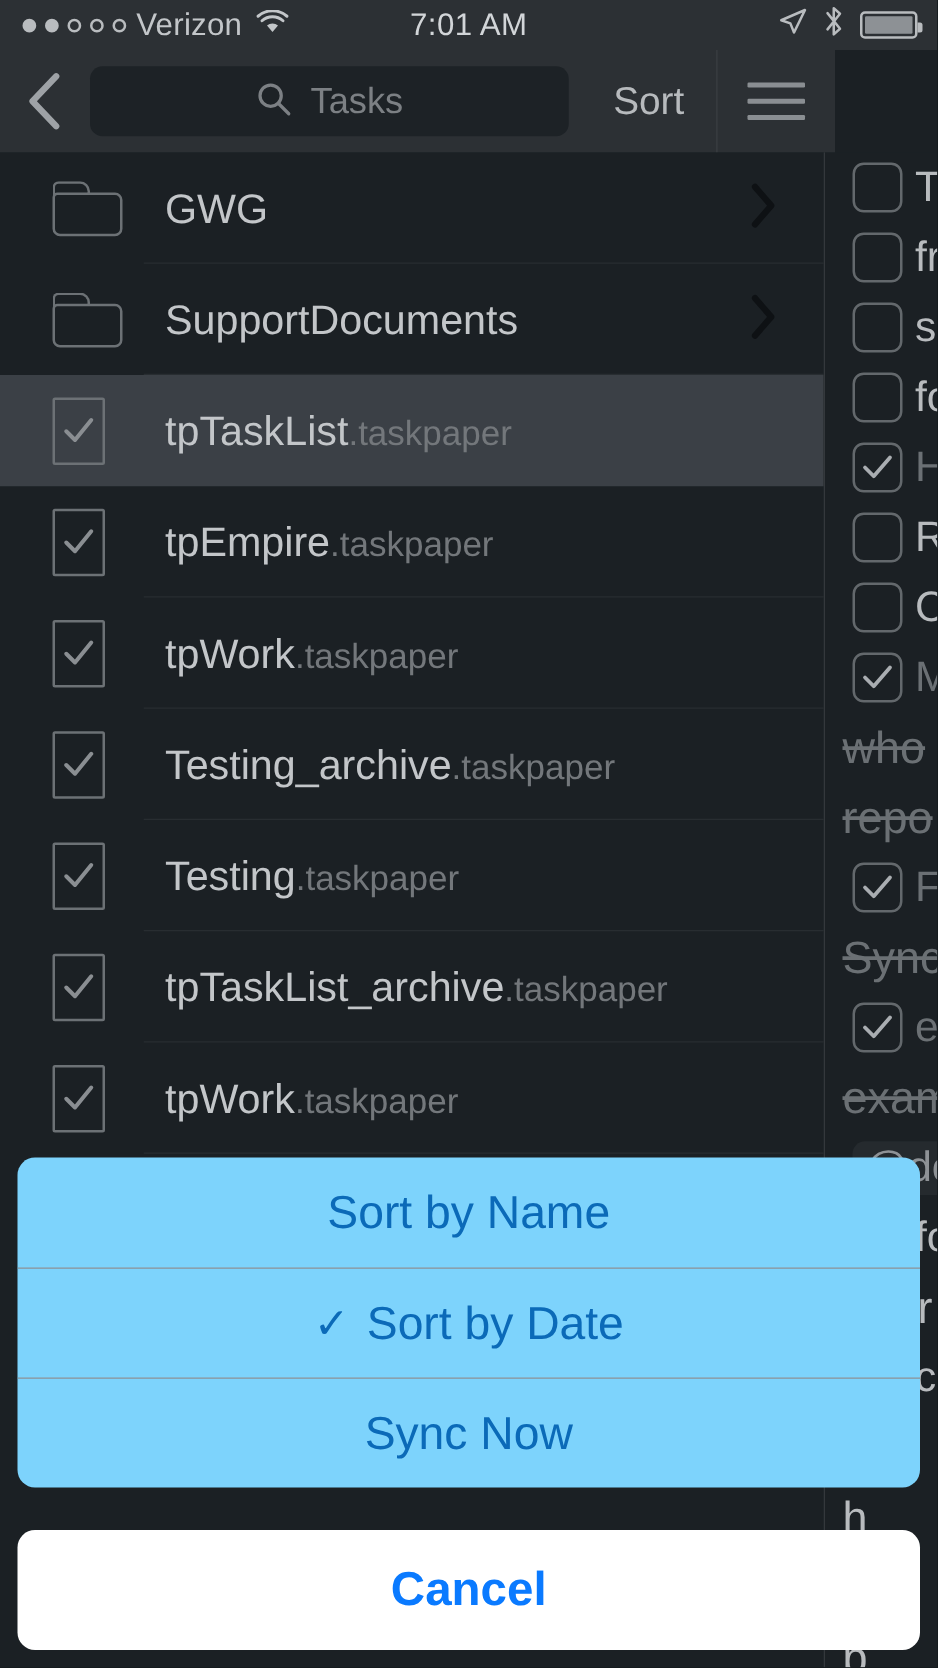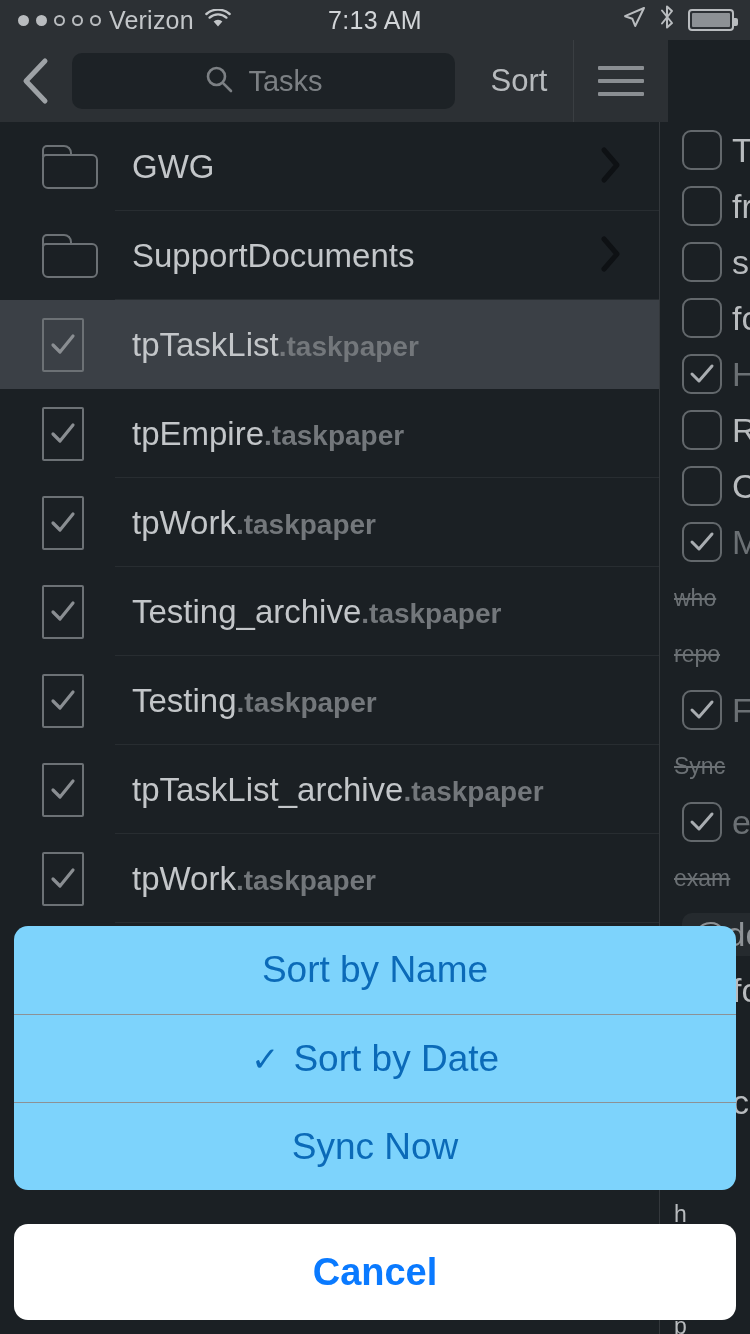--- a/index.html
+++ b/index.html
@@ -94,38 +94,38 @@
   .folder-ic .bod {
     position:absolute; left:0; top:9px; width:56px; height:35px;
     border:2px solid #6c7175; border-radius:4px 6px 6px 6px; background:#1b2024;
   }
   .file-ic {
     width: 42px; height: 54px; border: 2px solid #6c7175; border-radius: 2px;
     display:flex; align-items:center; justify-content:center;
   }
   .file-ic svg { display:block; }
   .rowlabel { font-size: 33px; color: #c3c6c9; white-space: nowrap; }
-  .rowlabel .ext { color: #73777b; font-size: 28px; font-weight: bold; }
+  .rowlabel .ext { color: #73777b; font-size: 28px; }
   .chev {
     position:absolute; right: 36px; top: 50%; transform: translateY(-50%);
   }
 
   
   .task {
     display: flex; align-items: center; gap: 10px;
     height: 56px; padding-left: 22px; white-space: nowrap;
   }
   .cbox {
     flex: 0 0 auto; width: 40px; height: 40px; border: 2px solid #63686c;
     border-radius: 9px; display:flex; align-items:center; justify-content:center;
   }
   .ttext { font-size: 34px; color: #b8bbbe; }
   .ttext.done { color:#6b7074; text-decoration: line-through; }
   .note { padding-left: 14px; height: 56px; display:flex; align-items:center; white-space:nowrap; }
-  .note span { font-size: 23px; color:#6b7074; text-decoration: line-through; }
+  .note span { font-size: 36px; color:#6b7074; text-decoration: line-through; }
   .note.plain span { color:#b8bbbe; text-decoration: none; }
   .tagrow { padding-left: 22px; height: 56px; display:flex; align-items:center; }
   .tagpill {
     background:#252a2e; border-radius: 10px; padding: 2px 10px;
     font-size: 34px; color:#8e9296; white-space:nowrap;
   }
 
   
   .sheet-group {
     position: absolute; left: 14px; right: 14px; top: 926px;
@@ -160,21 +160,21 @@
       </div>
       <span class="carrier">Verizon</span>
       <span class="wifi">
         <svg width="26" height="20" viewBox="0 0 26 20">
           <path d="M13 17.5 L8.6 12.4 a6.6 6.6 0 0 1 8.8 0 Z" fill="#c3c6c9"></path>
           <path d="M4.6 8.6 a12.6 12.6 0 0 1 16.8 0" stroke="#c3c6c9" stroke-width="2.4" fill="none" stroke-linecap="round"></path>
           <path d="M1.4 5.0 a17.6 17.6 0 0 1 23.2 0" stroke="#c3c6c9" stroke-width="2.4" fill="none" stroke-linecap="round"></path>
         </svg>
       </span>
     </div>
-    <div class="sb-center">7:13 AM</div>
+    <div class="sb-center">7:01 AM</div>
     <div class="sb-right">
       <span>
         <svg width="24" height="24" viewBox="0 0 24 24">
           <path d="M22 3 L3 11.2 L10.3 13.7 L13.2 21 Z" fill="none" stroke="#b9bcbf" stroke-width="2" stroke-linejoin="round"></path>
         </svg>
       </span>
       <span>
         <svg width="18" height="26" viewBox="0 0 18 26">
           <path d="M4 6.5 L14 19 L9 23.5 V2.5 L14 7 L4 19.5" fill="none" stroke="#b9bcbf" stroke-width="2" stroke-linejoin="round" stroke-linecap="round"></path>
         </svg>

